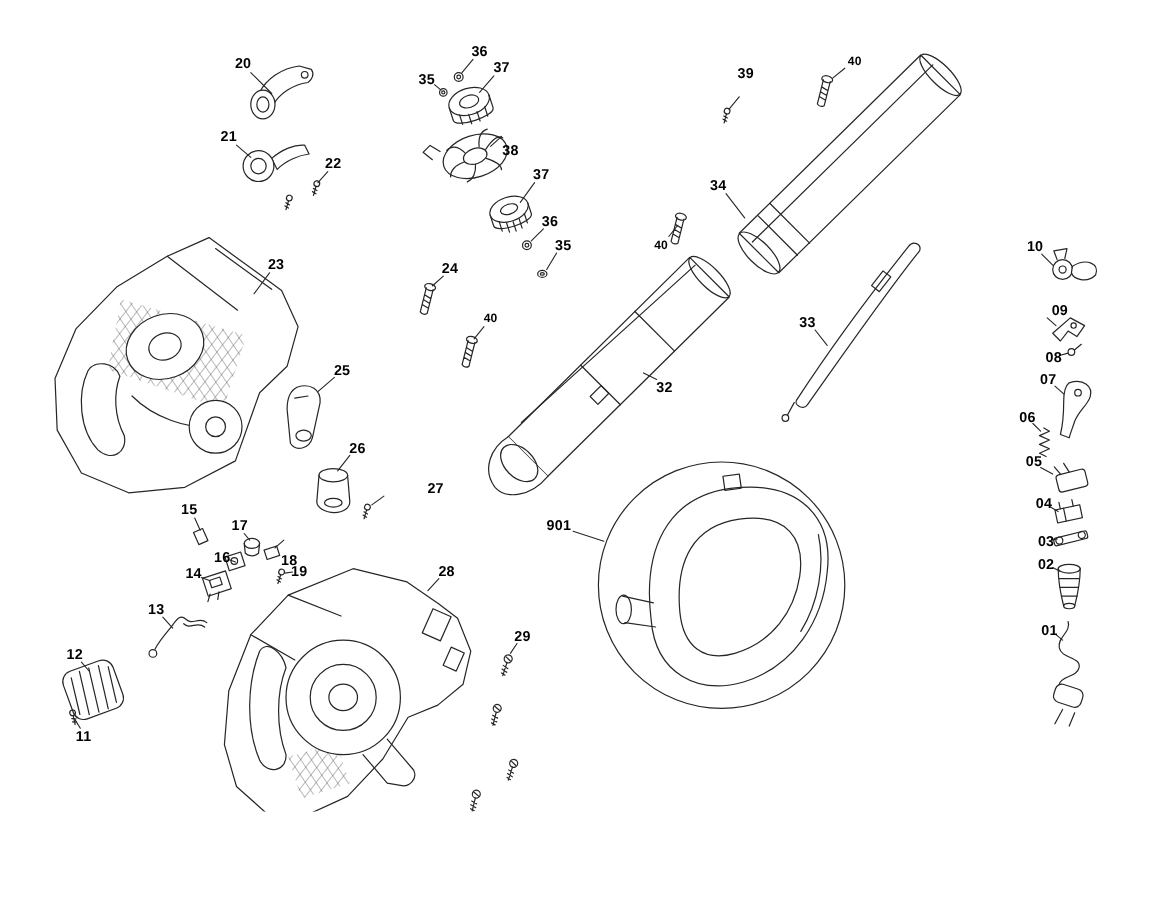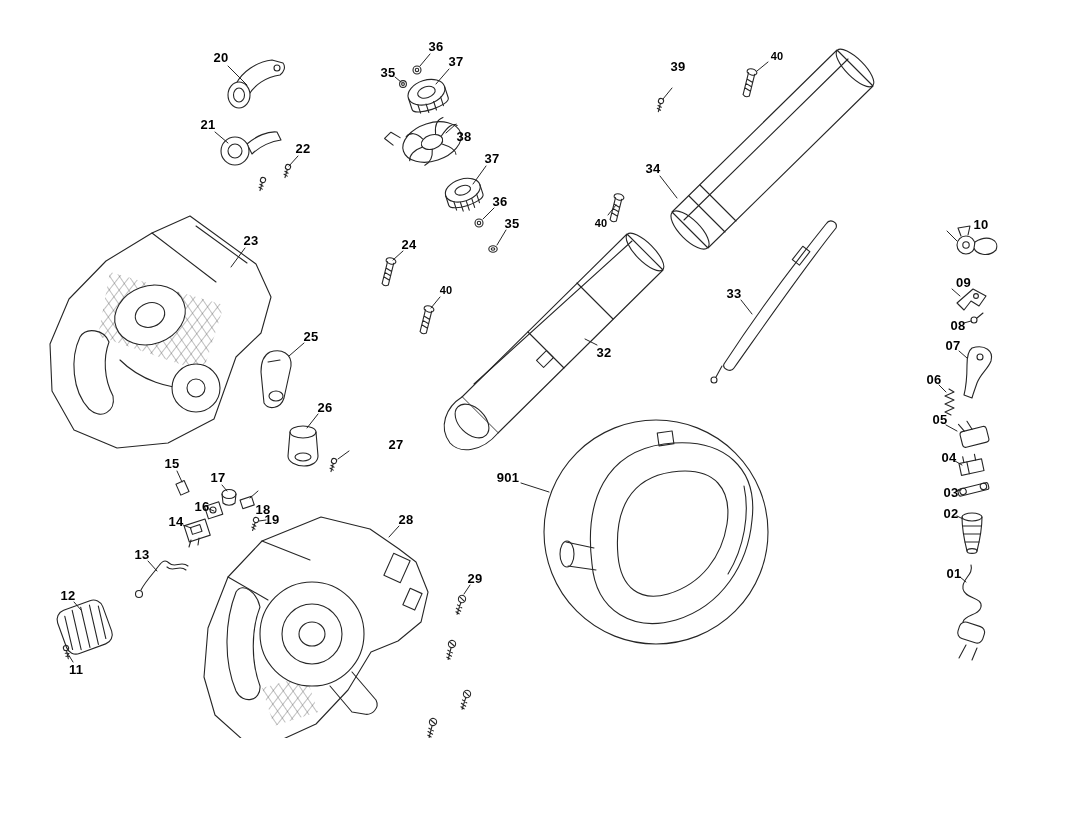--- a/index.html
+++ b/index.html
@@ -375,21 +375,21 @@
       <div class="part-label" style="left: 263px; top: 509px;">18</div>
       <div class="part-label" style="left: 202px; top: 506px;">16</div>
       <div class="part-label" style="left: 272px; top: 519px;">19</div>
       <div class="part-label" style="left: 176px; top: 521px;">14</div>
       <div class="part-label" style="left: 142px; top: 554px;">13</div>
       <div class="part-label" style="left: 68px; top: 595px;">12</div>
       <div class="part-label" style="left: 76px; top: 669px;">11</div>
       <div class="part-label" style="left: 406px; top: 519px;">28</div>
       <div class="part-label" style="left: 475px; top: 578px;">29</div>
       <div class="part-label" style="left: 508px; top: 477px;">901</div>
-      <div class="part-label" style="left: 941px; top: 224px; margin-left: 40px;">10</div>
+      <div class="part-label" style="left: 941px; top: 224px;">10</div>
       <div class="part-label" style="left: 946px; top: 282px; padding-left: 35px;">09</div>
       <div class="part-label" style="left: 958px; top: 325px;">08</div>
       <div class="part-label" style="left: 953px; top: 345px;">07</div>
       <div class="part-label" style="left: 934px; top: 379px;">06</div>
       <div class="part-label" style="left: 940px; top: 419px;">05</div>
       <div class="part-label" style="left: 949px; top: 457px;">04</div>
       <div class="part-label" style="left: 951px; top: 492px;">03</div>
       <div class="part-label" style="left: 951px; top: 513px;">02</div>
       <div class="part-label" style="left: 954px; top: 573px;">01</div>
     </div>

